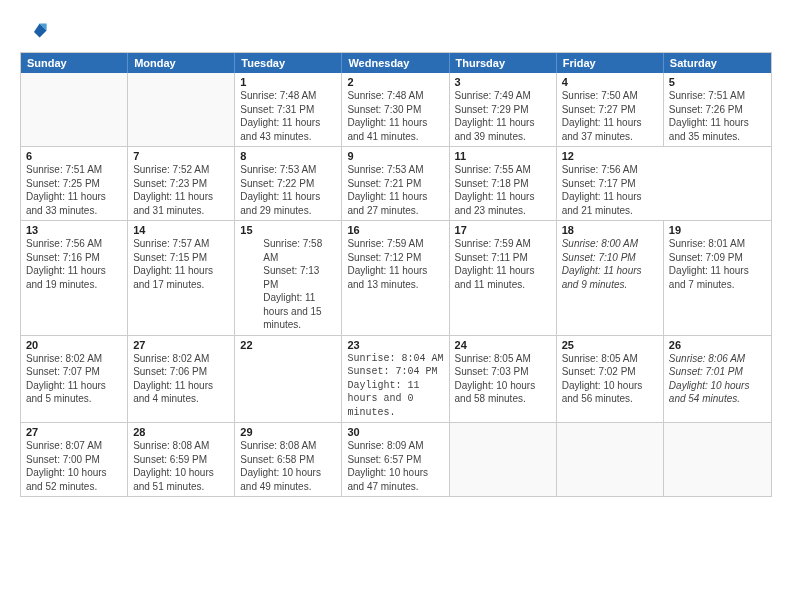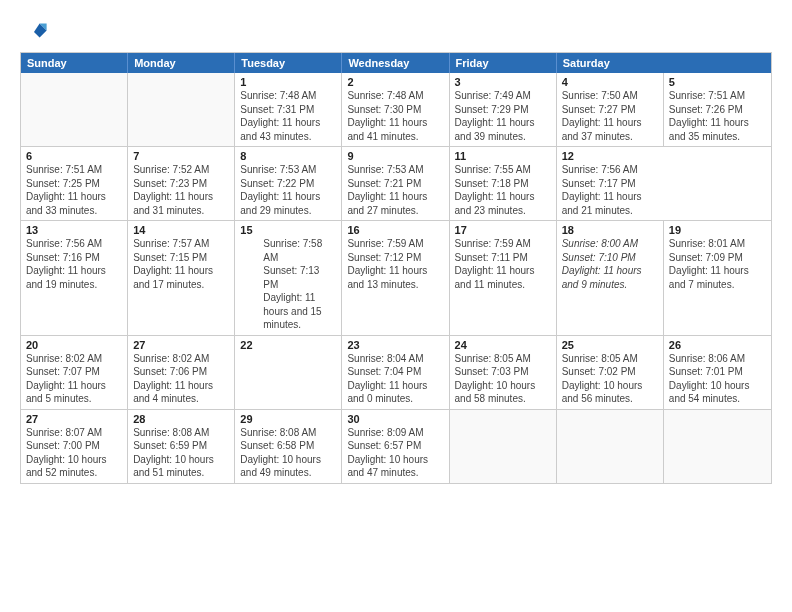--- a/index.html
+++ b/index.html
@@ -127,20 +127,21 @@
       <div class="title-location"></div>
     </div>
   </div>
 
   <div class="calendar">
     <div class="cal-header">
     <div class="cal-header-cell">Sunday</div>
         <div class="cal-header-cell">Monday</div>
         <div class="cal-header-cell">Tuesday</div>
         <div class="cal-header-cell">Wednesday</div>
+        <div class="cal-header-cell">Thursday</div>
         <div class="cal-header-cell">Friday</div>
         <div class="cal-header-cell">Saturday</div>
       </div>
     <div class="cal-body">
     <div class="cal-row">
           <div class="cal-cell empty"></div>
           <div class="cal-cell empty"></div>
           <div class="cal-cell">
             <div class="day-number">1</div>
             <div class="day-info" style="white-space: pre-line;">Sunrise: 7:48 AM
@@ -265,39 +266,39 @@
             <div class="day-number">27</div>
             <div class="day-info" style="white-space: pre-line;">Sunrise: 8:02 AM
 Sunset: 7:06 PM
 Daylight: 11 hours and 4 minutes.</div>
           </div>
           <div class="cal-cell">
             <div class="day-number">22</div>
           </div>
           <div class="cal-cell">
             <div class="day-number">23</div>
-            <div class="day-info" style="white-space: pre-line;">Sunrise: 8:04 AM
+            <div class="day-info" style="white-space: pre-line; font-family: Liberation Mono, monospace;">Sunrise: 8:04 AM
 Sunset: 7:04 PM
 Daylight: 11 hours and 0 minutes.</div>
           </div>
           <div class="cal-cell">
             <div class="day-number">24</div>
             <div class="day-info" style="white-space: pre-line;">Sunrise: 8:05 AM
 Sunset: 7:03 PM
 Daylight: 10 hours and 58 minutes.</div>
           </div>
           <div class="cal-cell">
             <div class="day-number">25</div>
             <div class="day-info" style="white-space: pre-line;">Sunrise: 8:05 AM
 Sunset: 7:02 PM
 Daylight: 10 hours and 56 minutes.</div>
           </div>
           <div class="cal-cell">
             <div class="day-number">26</div>
-            <div class="day-info" style="white-space: pre-line;">Sunrise: 8:06 AM
+            <div class="day-info" style="white-space: pre-line; font-style: italic;">Sunrise: 8:06 AM
 Sunset: 7:01 PM
 Daylight: 10 hours and 54 minutes.</div>
           </div>
         </div>
         <div class="cal-row">
           <div class="cal-cell">
             <div class="day-number">27</div>
             <div class="day-info" style="white-space: pre-line;">Sunrise: 8:07 AM
 Sunset: 7:00 PM
 Daylight: 10 hours and 52 minutes.</div>

